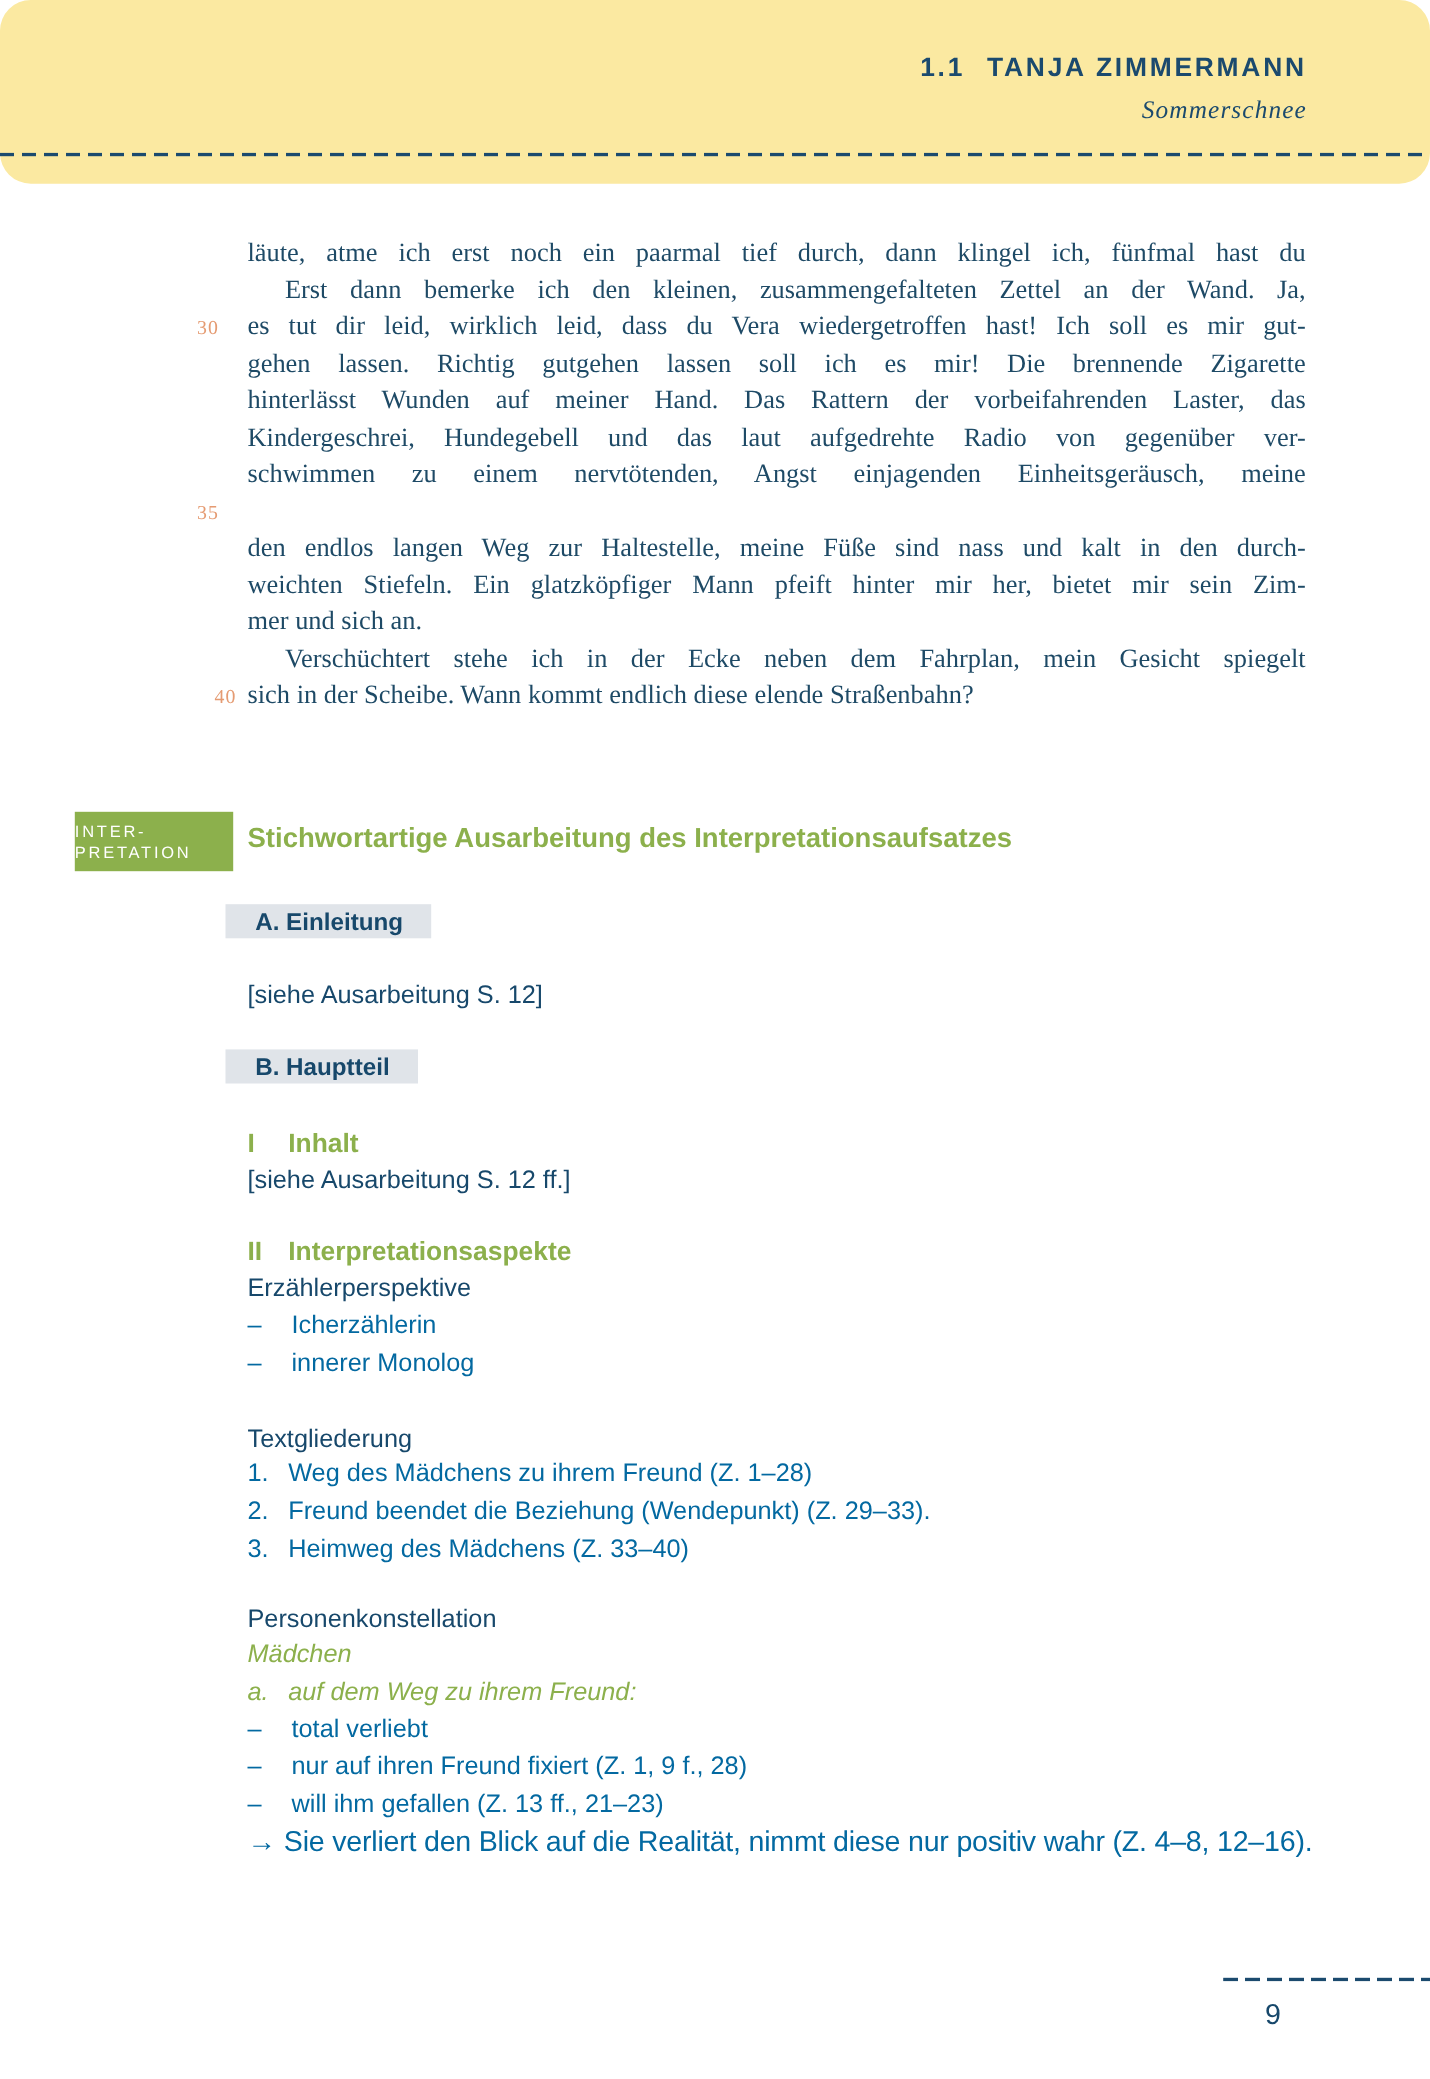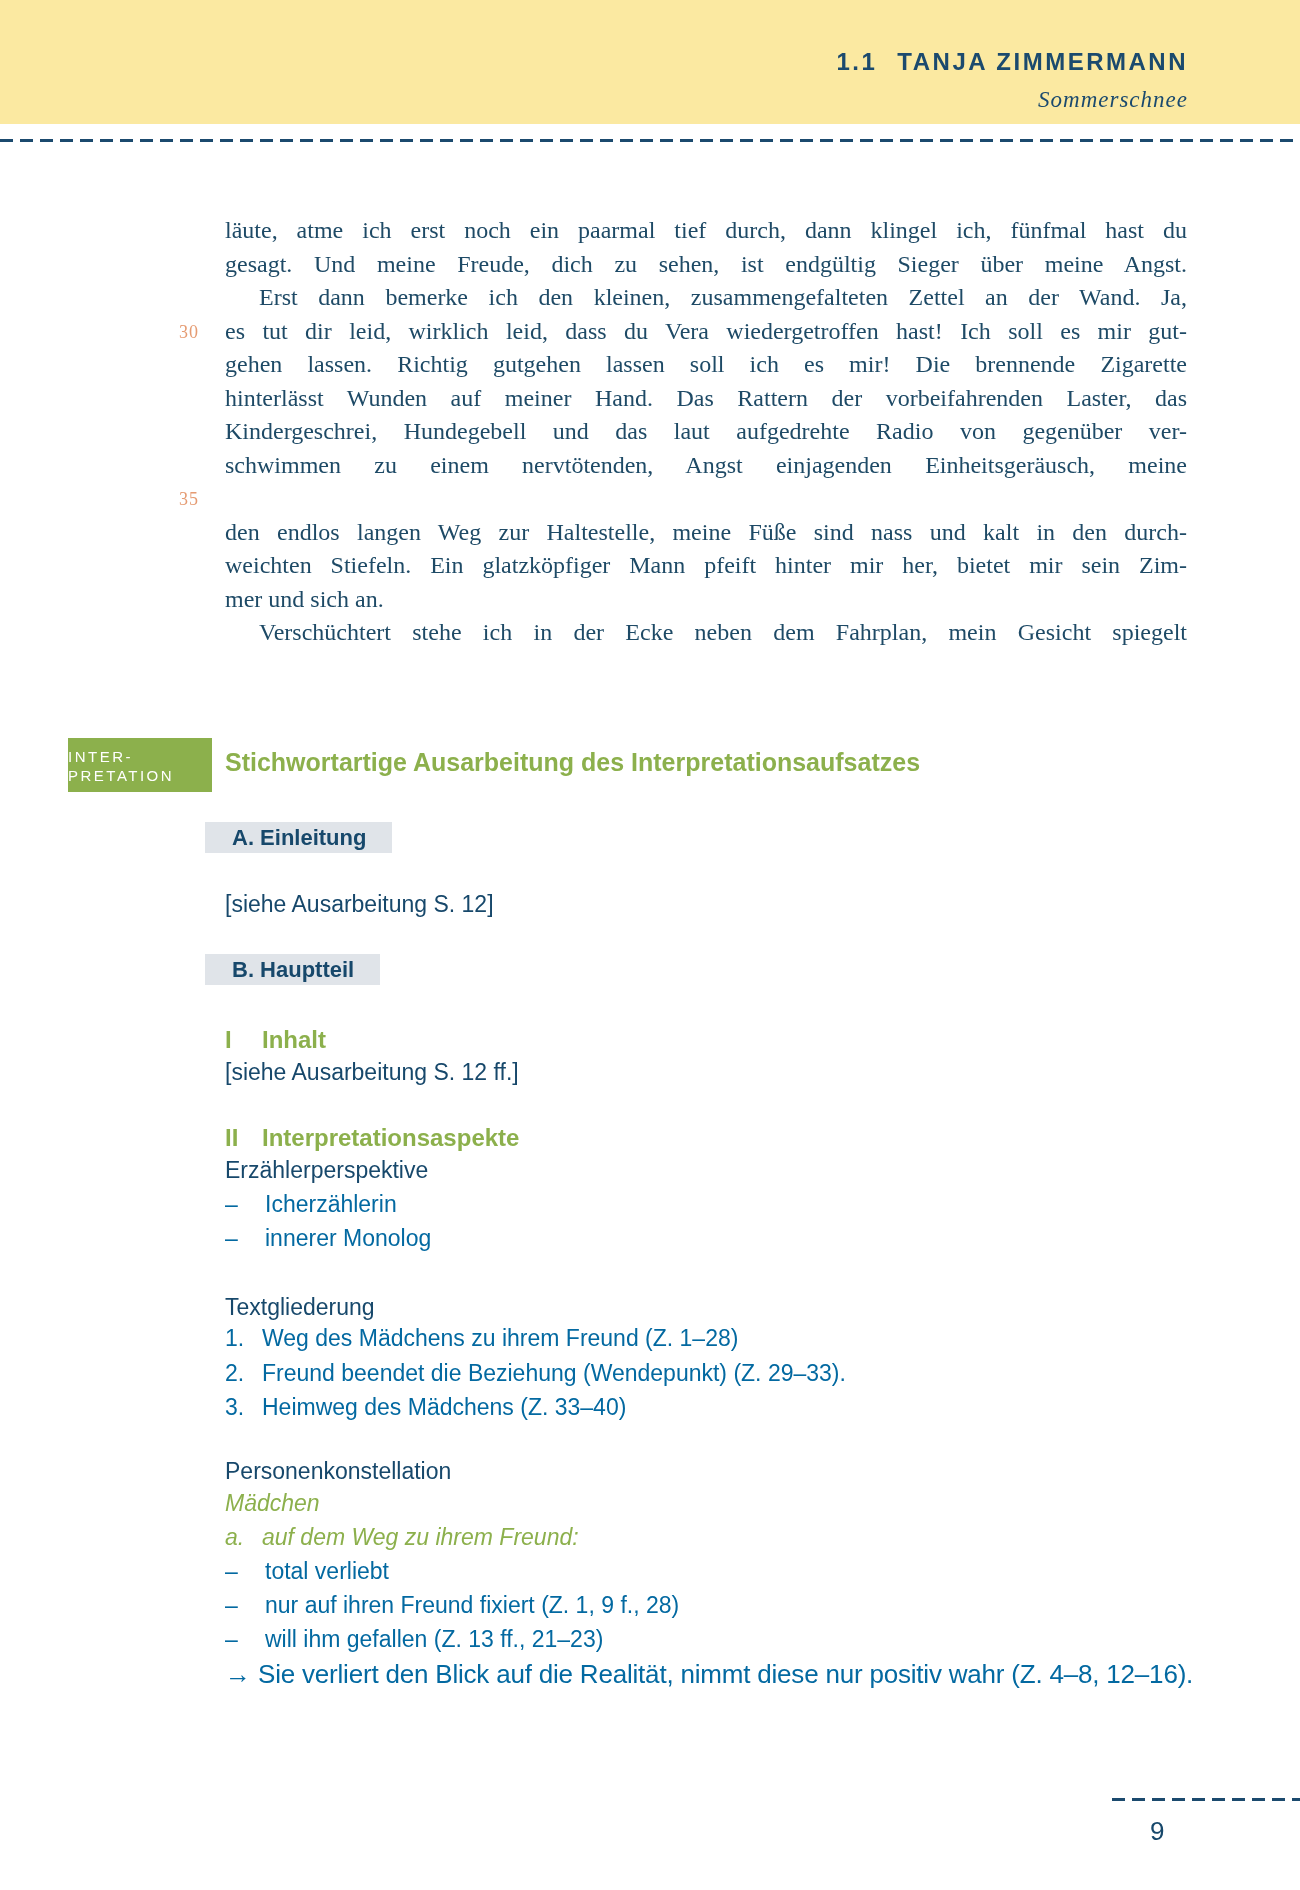--- a/index.html
+++ b/index.html
@@ -1,20 +1,20 @@
 <!DOCTYPE html>
 <html><head>
 <meta charset="utf-8">
 <style>
   html,body{margin:0;padding:0;background:#ffffff;}
   .page{position:relative;width:1300px;height:1890px;background:#ffffff;overflow:hidden;
         font-family:"Liberation Sans",sans-serif;color:#17486b;}
 
   
-  .band{position:absolute;left:0;top:0;width:1300px;height:124px;background:#fbe9a1;}
+  .band{position:absolute;left:0;top:0;width:1300px;height:167px;background:#fbe9a1;border-radius:28px;}
   .band-inner{position:absolute;right:112px;top:48px;text-align:right;}
   .chapter-line{font-size:24px;font-weight:bold;letter-spacing:2.5px;color:#1b4a6e;white-space:nowrap;}
   .chapter-no{margin-right:20px;}
   .work-line{margin-top:11px;font-family:"Liberation Serif",serif;font-style:italic;
              font-size:23px;letter-spacing:1px;color:#1b4a6e;}
   .dash-rule{position:absolute;height:3px;
              background:repeating-linear-gradient(90deg,#1b4a6e 0,#1b4a6e 13px,transparent 13px,transparent 20px);}
   .rule-top{left:0;top:139px;width:1300px;}
   .rule-bottom{left:1112px;top:1798px;width:188px;}
 
@@ -86,32 +86,32 @@
       <div class="chapter-line">
         <span class="chapter-no">1.1</span><span>TANJA ZIMMERMANN</span>
       </div>
       <div class="work-line">Sommerschnee</div>
     </div>
   </div>
   <div class="dash-rule rule-top"></div>
 
   <div class="excerpt">
       <div class="xline just"><span class="ltext">läute, atme ich erst noch ein paarmal tief durch, dann klingel ich, fünfmal hast du</span></div>
-      <div class="xline just"><span class="ltext">gesagt. Und meine Freude, dich zu sehen, ist endgültig Sieger über meine Angst.</span></div>
       <div class="xline just indent"><span class="ltext">Erst dann bemerke ich den kleinen, zusammengefalteten Zettel an der Wand. Ja,</span></div>
       <div class="xline just"><span class="lineno">30</span><span class="ltext">es tut dir leid, wirklich leid, dass du Vera wiedergetroffen hast! Ich soll es mir gut-</span></div>
       <div class="xline just"><span class="ltext">gehen lassen. Richtig gutgehen lassen soll ich es mir! Die brennende Zigarette</span></div>
       <div class="xline just"><span class="ltext">hinterlässt Wunden auf meiner Hand. Das Rattern der vorbeifahrenden Laster, das</span></div>
       <div class="xline just"><span class="ltext">Kindergeschrei, Hundegebell und das laut aufgedrehte Radio von gegenüber ver-</span></div>
       <div class="xline just"><span class="ltext">schwimmen zu einem nervtötenden, Angst einjagenden Einheitsgeräusch, meine</span></div>
       <div class="xline just"><span class="lineno">35</span></div>
       <div class="xline just"><span class="ltext">den endlos langen Weg zur Haltestelle, meine Füße sind nass und kalt in den durch-</span></div>
       <div class="xline just"><span class="ltext">weichten Stiefeln. Ein glatzköpfiger Mann pfeift hinter mir her, bietet mir sein Zim-</span></div>
       <div class="xline"><span class="ltext">mer und sich an.</span></div>
       <div class="xline just indent"><span class="ltext">Verschüchtert stehe ich in der Ecke neben dem Fahrplan, mein Gesicht spiegelt</span></div>
+      <div class="xline"><span class="lineno">40</span><span class="ltext">sich in der Scheibe. Wann kommt endlich diese elende Straßenbahn?</span></div>
     </div>
 
   <div class="interp-label">
     <div>INTER-</div>
     <div>PRETATION</div>
   </div>
 
   <div class="interp-title">Stichwortartige Ausarbeitung des Interpretationsaufsatzes</div>
 
   <div class="graybox box-a">A. Einleitung</div>

